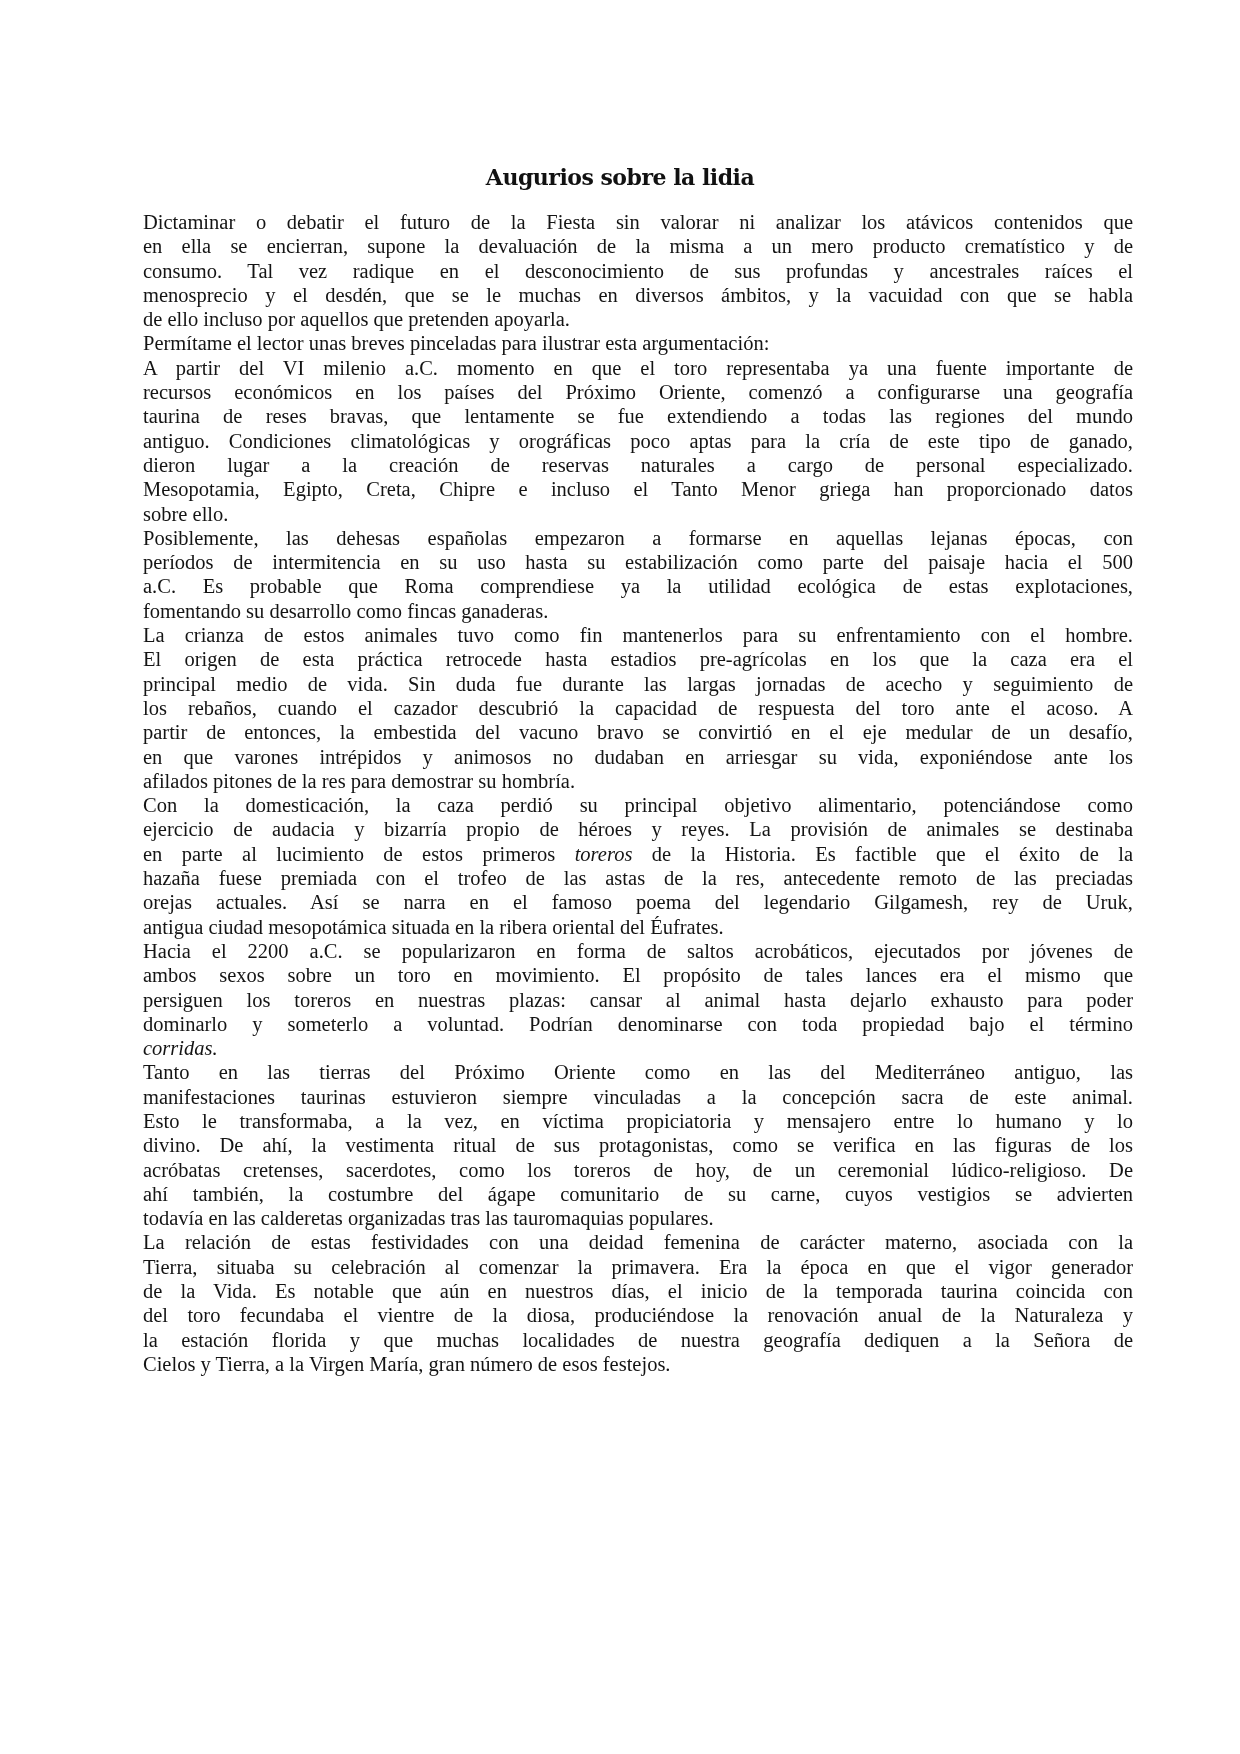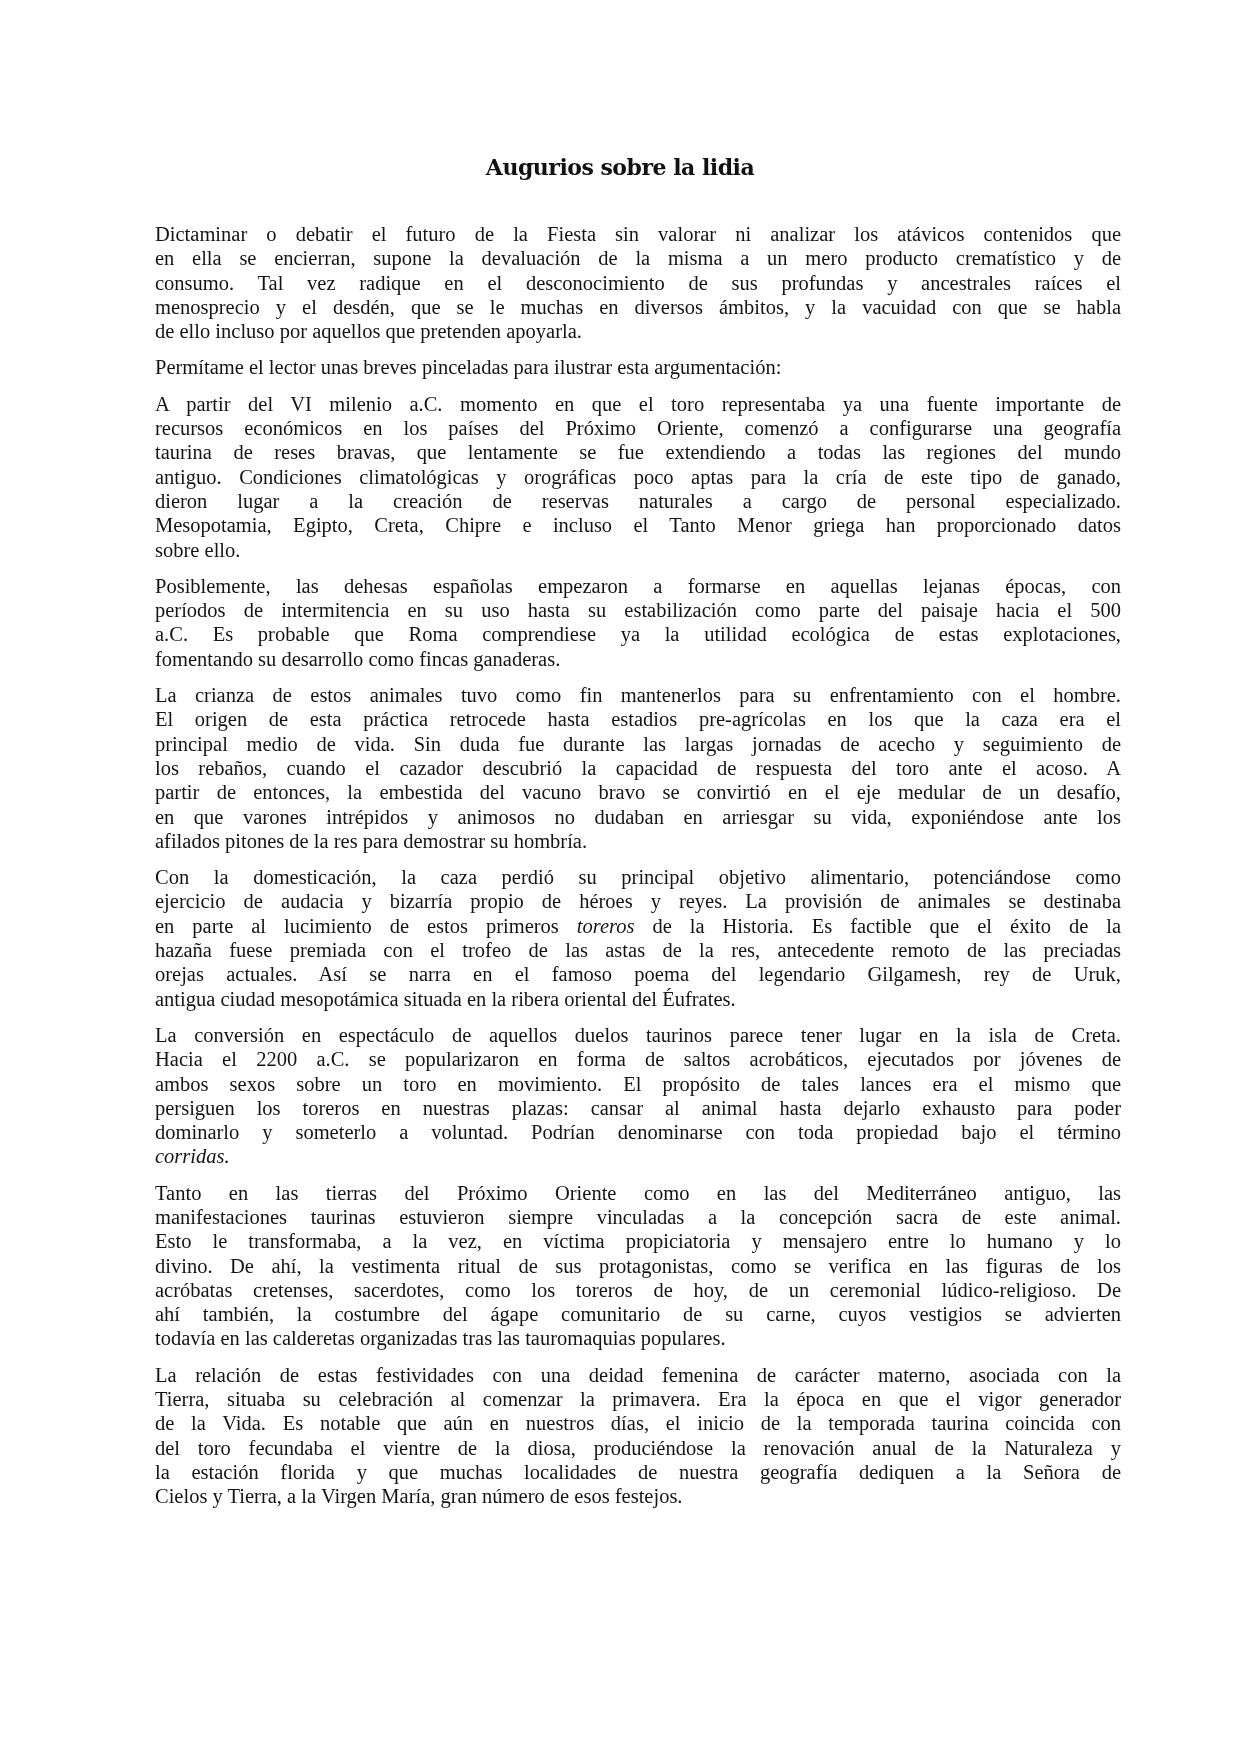--- a/index.html
+++ b/index.html
@@ -1,28 +1,28 @@
 <!DOCTYPE html>
 <html><head>
 <meta charset="utf-8">
 <style>
   html, body { margin: 0; padding: 0; background: #ffffff; }
   body { width: 1240px; height: 1754px; position: relative; overflow: hidden; }
   .page { position: absolute; left: 0; top: 0; width: 1240px; height: 1754px; background: #ffffff; }
   .title {
-    position: absolute; left: 0; width: 1240px; top: 154px; text-align: center;
+    position: absolute; left: 0; width: 1240px; top: 164px; text-align: center;
     font-family: "DejaVu Serif", "Liberation Serif", serif; font-size: 22px; font-weight: bold;
     color: #111; letter-spacing: -0.5px;
   }
   .body {
     position: absolute; left: 143px; top: 210px; width: 990px;
     font-family: "Liberation Serif", "DejaVu Serif", serif; font-size: 20.5px; line-height: 24.3px;
     color: #141414;
   }
-  .para { margin: 12px; text-align: justify; text-align-last: left; }
+  .para { margin: 0; text-align: justify; text-align-last: left; }
   .line { display: block; text-align: justify; text-align-last: justify; white-space: nowrap; overflow: visible; }
   .line.last { text-align-last: left; }
   em { }
 </style>
 </head>
 <body>
 
 <div class="page">
   <div class="title">Augurios sobre la lidia</div>
   <div class="body" id="doc-body">
@@ -62,21 +62,20 @@
       </div>
       <div class="para">
         <span class="line">Con la domesticación, la caza perdió su principal objetivo alimentario, potenciándose como</span>
         <span class="line">ejercicio de audacia y bizarría propio de héroes y reyes. La provisión de animales se destinaba</span>
         <span class="line">en parte al lucimiento de estos primeros <em>toreros</em> de la Historia. Es factible que el éxito de la</span>
         <span class="line">hazaña fuese premiada con el trofeo de las astas de la res, antecedente remoto de las preciadas</span>
         <span class="line">orejas actuales. Así se narra en el famoso poema del legendario Gilgamesh, rey de Uruk,</span>
         <span class="line last">antigua ciudad mesopotámica situada en la ribera oriental del Éufrates.</span>
       </div>
       <div class="para">
-        <span class="line">La  conversión en espectáculo de aquellos duelos taurinos parece tener lugar en la isla de Creta.</span>
         <span class="line">Hacia el 2200 a.C. se popularizaron en forma de saltos acrobáticos, ejecutados por jóvenes de</span>
         <span class="line">ambos sexos sobre un toro en movimiento. El propósito de tales lances era el mismo que</span>
         <span class="line">persiguen los toreros en nuestras plazas: cansar al animal hasta dejarlo exhausto para poder</span>
         <span class="line">dominarlo  y someterlo a voluntad. Podrían denominarse con toda propiedad bajo el término</span>
         <span class="line last"><em>corridas.</em></span>
       </div>
       <div class="para">
         <span class="line"> Tanto en las tierras del Próximo Oriente como en las del Mediterráneo antiguo, las</span>
         <span class="line">manifestaciones taurinas estuvieron siempre vinculadas a la concepción sacra de este animal.</span>
         <span class="line">Esto le transformaba, a la vez, en víctima propiciatoria y mensajero entre lo humano y lo</span>

